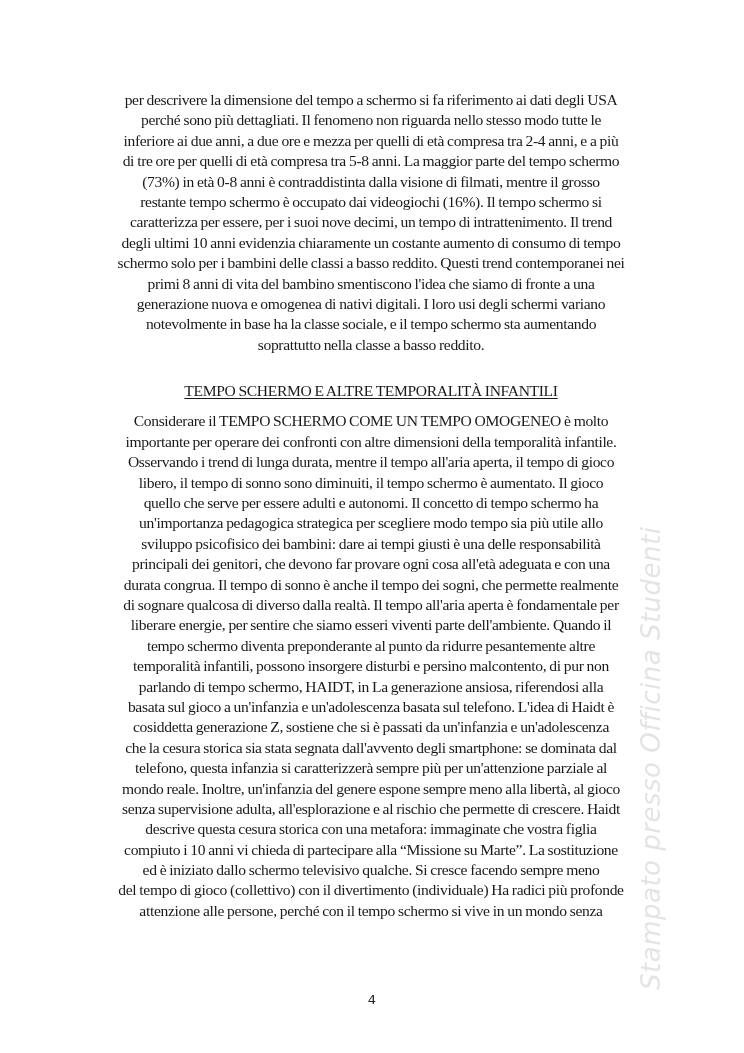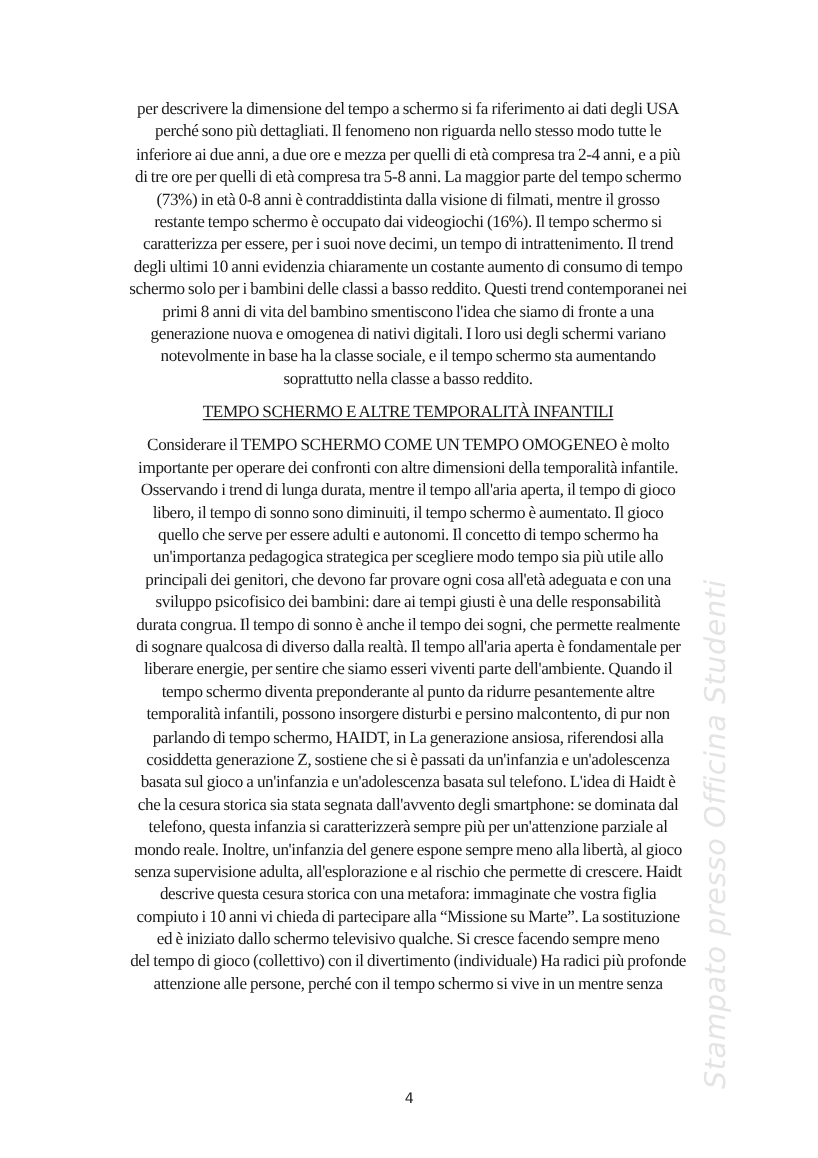--- a/index.html
+++ b/index.html
@@ -26,21 +26,21 @@
       font-size: 14.2px;
       line-height: 20.4px;
       height: 20.4px;
       white-space: nowrap;
       letter-spacing: -0.35px;
       word-spacing: -0.5px;
       font-family: "Liberation Serif", "DejaVu Serif", serif;
       font-size: 15.6px;
     }
     .heading {
-      margin-top: 10px;
+      margin-top: 26px;
       margin-bottom: 10px;
       text-decoration: underline;
       text-underline-offset: 2px;
     }
     .para2 { }
     .ital { }
     .page-number {
       position: absolute;
       left: 0;
       width: 744px;
@@ -90,35 +90,35 @@
 
   <div class="line heading">TEMPO SCHERMO E ALTRE TEMPORALITÀ INFANTILI</div>
 
   <div class="para2">
     <div class="line">Considerare il TEMPO SCHERMO COME UN TEMPO OMOGENEO è molto</div>
     <div class="line">importante per operare dei confronti con altre dimensioni della temporalità infantile.</div>
     <div class="line">Osservando i trend di lunga durata, mentre il tempo all'aria aperta, il tempo di gioco</div>
     <div class="line">libero, il tempo di sonno sono diminuiti, il tempo schermo è aumentato. Il gioco</div>
     <div class="line">quello che serve per essere adulti e autonomi. Il concetto di tempo schermo ha</div>
     <div class="line">un'importanza pedagogica strategica per scegliere modo tempo sia più utile allo</div>
+    <div class="line">sviluppo psicofisico dei bambini: dare ai tempi giusti è una delle responsabilità</div>
     <div class="line">principali dei genitori, che devono far provare ogni cosa all'età adeguata e con una</div>
-    <div class="line">sviluppo psicofisico dei bambini: dare ai tempi giusti è una delle responsabilità</div>
     <div class="line">durata congrua. Il tempo di sonno è anche il tempo dei sogni, che permette realmente</div>
     <div class="line">di sognare qualcosa di diverso dalla realtà. Il tempo all'aria aperta è fondamentale per</div>
     <div class="line">liberare energie, per sentire che siamo esseri viventi parte dell'ambiente. Quando il</div>
     <div class="line">tempo schermo diventa preponderante al punto da ridurre pesantemente altre</div>
     <div class="line">temporalità infantili, possono insorgere disturbi e persino malcontento, di pur non</div>
     <div class="line"><span>parlando di tempo schermo, HAIDT, in </span><span class="ital">La generazione ansiosa</span><span>, riferendosi alla</span></div>
+    <div class="line">basata sul gioco a un'infanzia e un'adolescenza basata sul telefono. L'idea di Haidt è</div>
     <div class="line">cosiddetta generazione Z, sostiene che si è passati da un'infanzia e un'adolescenza</div>
-    <div class="line">basata sul gioco a un'infanzia e un'adolescenza basata sul telefono. L'idea di Haidt è</div>
     <div class="line">che la cesura storica sia stata segnata dall'avvento degli smartphone: se dominata dal</div>
     <div class="line">telefono, questa infanzia si caratterizzerà sempre più per un'attenzione parziale al</div>
     <div class="line">mondo reale. Inoltre, un'infanzia del genere espone sempre meno alla libertà, al gioco</div>
     <div class="line">senza supervisione adulta, all'esplorazione e al rischio che permette di crescere. Haidt</div>
     <div class="line"><span>descrive questa cesura storica con una metafora: </span><span class="ital">immaginate che vostra figlia</span></div>
     <div class="line"><span class="ital">compiuto i 10 anni vi chieda di partecipare alla “Missione su Marte”</span><span>. La sostituzione</span></div>
     <div class="line">ed è iniziato dallo schermo televisivo qualche. Si cresce facendo sempre meno</div>
     <div class="line">del tempo di gioco (collettivo) con il divertimento (individuale) Ha radici più profonde</div>
-    <div class="line">attenzione alle persone, perché con il tempo schermo si vive in un mentre senza</div>
+    <div class="line">attenzione alle persone, perché con il tempo schermo si vive in un mondo senza</div>
   </div>
 </div>
 
 <div class="page-number">4</div>
 
 </body></html>

